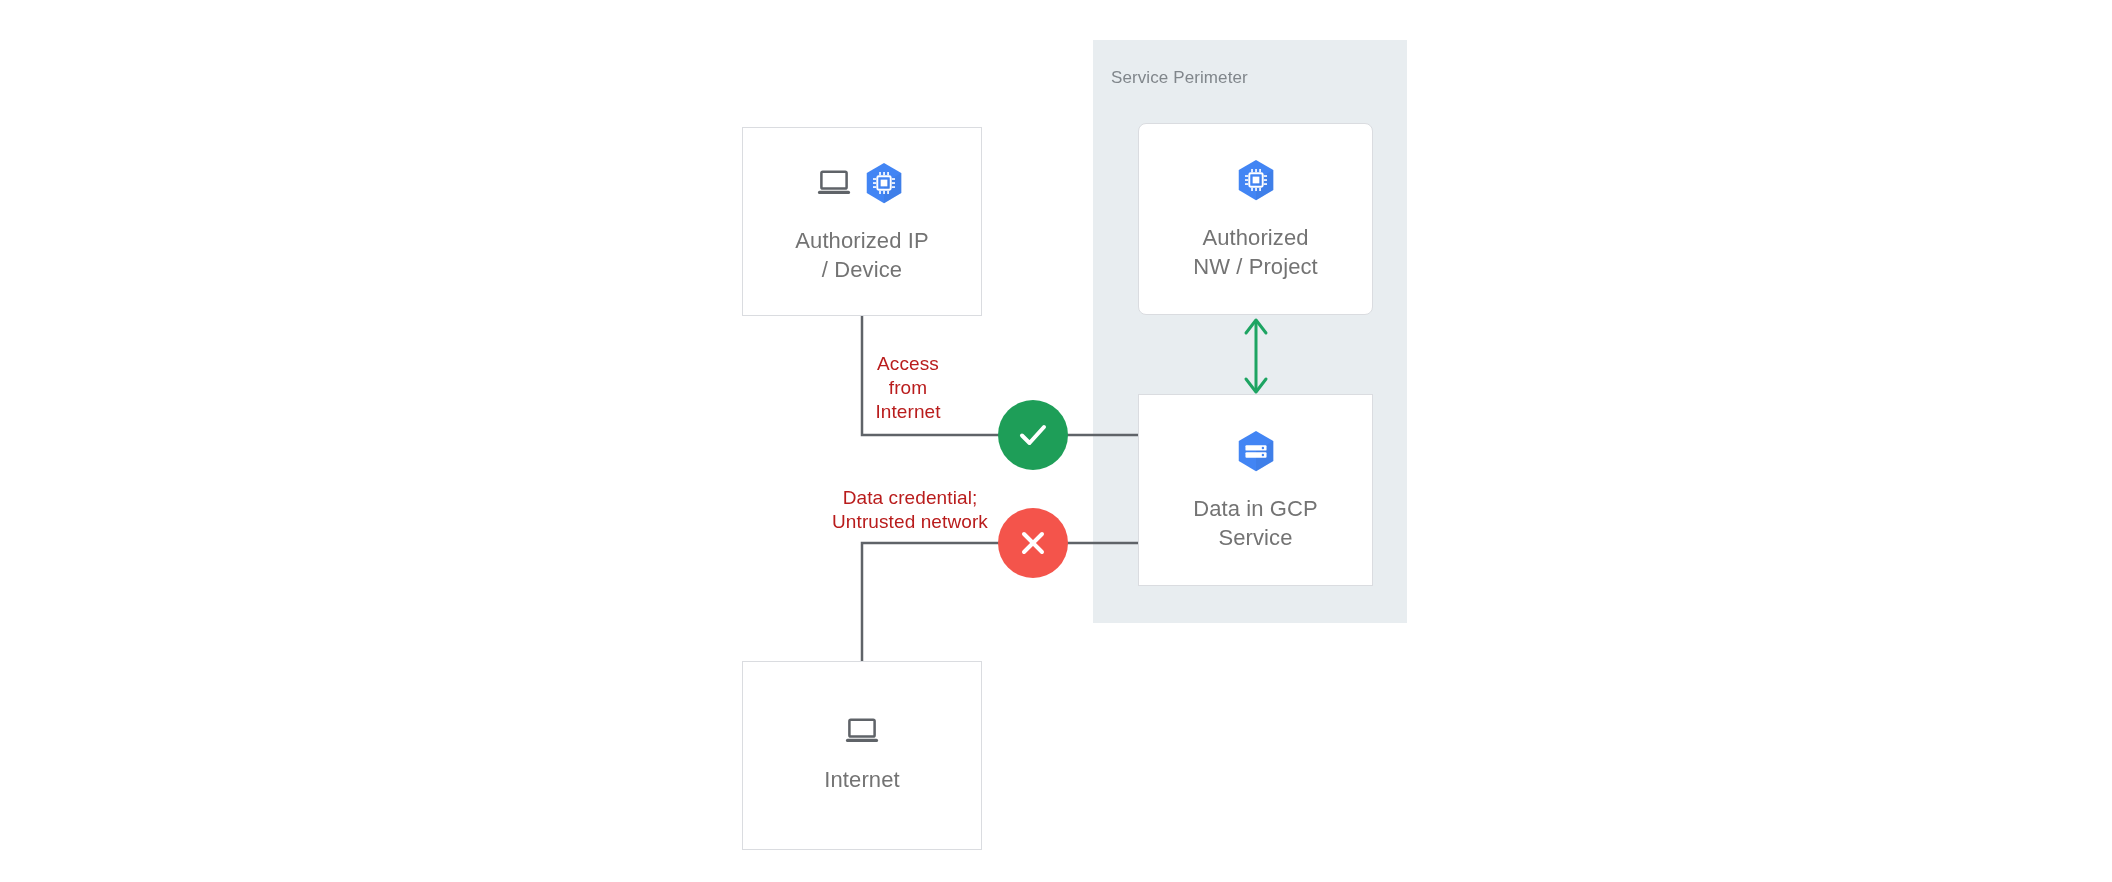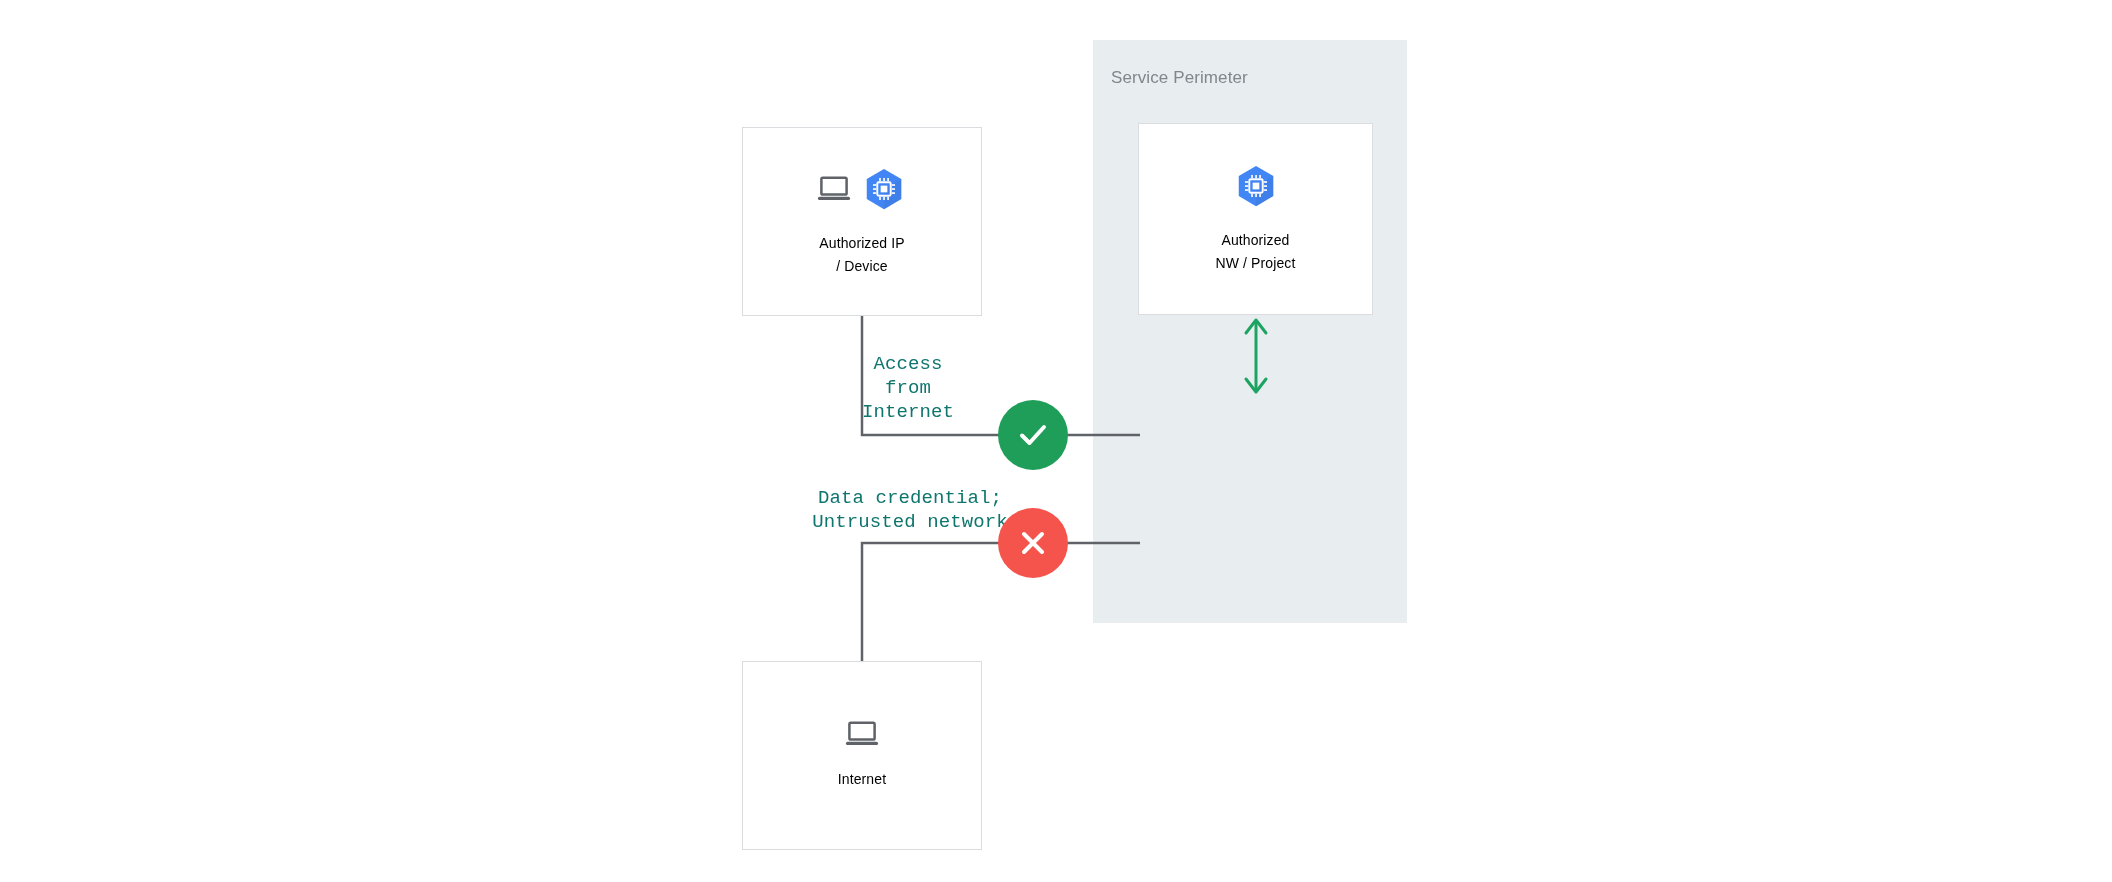--- a/index.html
+++ b/index.html
@@ -51,31 +51,31 @@
   }
   .node-icons {
     display: flex;
     flex-direction: row;
     align-items: center;
     justify-content: center;
     gap: 10px;
     margin-bottom: 20px;
   }
   .node-label {
-    font-size: 14px;
-    line-height: 23px;
-    color: #000000;
+    font-size: 22px;
+    line-height: 29px;
+    color: #737373;
     text-align: center;
     white-space: pre-line;
     letter-spacing: 0.1px;
   }
 
   
   #node-authorized-ip   { left: 742px;  top: 127px; width: 240px; height: 189px; }
-  #node-authorized-nw   { left: 1138px; top: 123px; width: 235px; height: 192px; }
+  #node-authorized-nw   { left: 1138px; top: 123px; width: 235px; height: 192px; border-radius: 8px; }
   #node-data-gcp        { left: 1138px; top: 394px; width: 235px; height: 192px; }
   #node-internet        { left: 742px;  top: 661px; width: 240px; height: 189px; }
 
   
   #wires {
     position: absolute;
     left: 0;
     top: 0;
     width: 2112px;
     height: 882px;
@@ -93,25 +93,24 @@
     justify-content: center;
   }
   #badge-allow { left: 998px; top: 400px; background: #1E9E58; }
   #badge-deny  { left: 998px; top: 508px; background: #F4544B; }
 
   
   .edge-label {
     position: absolute;
     font-size: 19px;
     line-height: 24px;
-    color: #0f766e;
+    color: #b91c1c;
     text-align: center;
     white-space: pre-line;
     letter-spacing: 0.1px;
-    font-family: Liberation Mono, monospace;
   }
   #label-access-from-internet { left: 848px; top: 352px; width: 120px; }
   #label-valid-credential     { left: 790px; top: 486px; width: 240px; }
 
   .icon-svg { display: block; }
 </style>
 </head>
 <body>
 
 <div id="canvas">
@@ -195,20 +194,38 @@
             <rect x="32.1" y="23.2" width="3.4" height="1.7"></rect>
             <rect x="32.1" y="27.4" width="3.4" height="1.7"></rect>
           </g>
         </svg>
       </span>
     </div>
     <div class="node-label">Authorized
 NW / Project</div>
   </div>
 
+  <div class="node" id="node-data-gcp">
+    <div class="node-icons">
+      <span>
+        <svg class="icon-svg" width="46" height="46" viewBox="0 0 48 48" xmlns="http://www.w3.org/2000/svg">
+          <polygon points="24,3 42,13.5 42,34.5 24,45 6,34.5 6,13.5" fill="#4285F4"></polygon>
+          <polygon points="42,13.5 42,34.5 24,45 24,24" fill="#3B78DB" opacity="0.45"></polygon>
+          <g>
+            <rect x="13" y="18" width="22" height="5.6" rx="1" fill="#FFFFFF"></rect>
+            <rect x="13" y="25.4" width="22" height="5.6" rx="1" fill="#FFFFFF"></rect>
+            <circle cx="31.2" cy="20.8" r="1.25" fill="#4285F4"></circle>
+            <circle cx="31.2" cy="28.2" r="1.25" fill="#4285F4"></circle>
+          </g>
+        </svg>
+      </span>
+    </div>
+    <div class="node-label">Data in GCP
+Service</div>
+  </div>
 
   <div class="node" id="node-internet">
     <div class="node-icons">
       <span>
         <svg class="icon-svg" width="34" height="28" viewBox="0 0 24 20" xmlns="http://www.w3.org/2000/svg">
           <rect x="3" y="2" width="18" height="12" rx="1" fill="none" stroke="#5F6368" stroke-width="1.8"></rect>
           <rect x="0.5" y="15.5" width="23" height="2.4" rx="1.2" fill="#5F6368"></rect>
         </svg>
       </span>
     </div>

